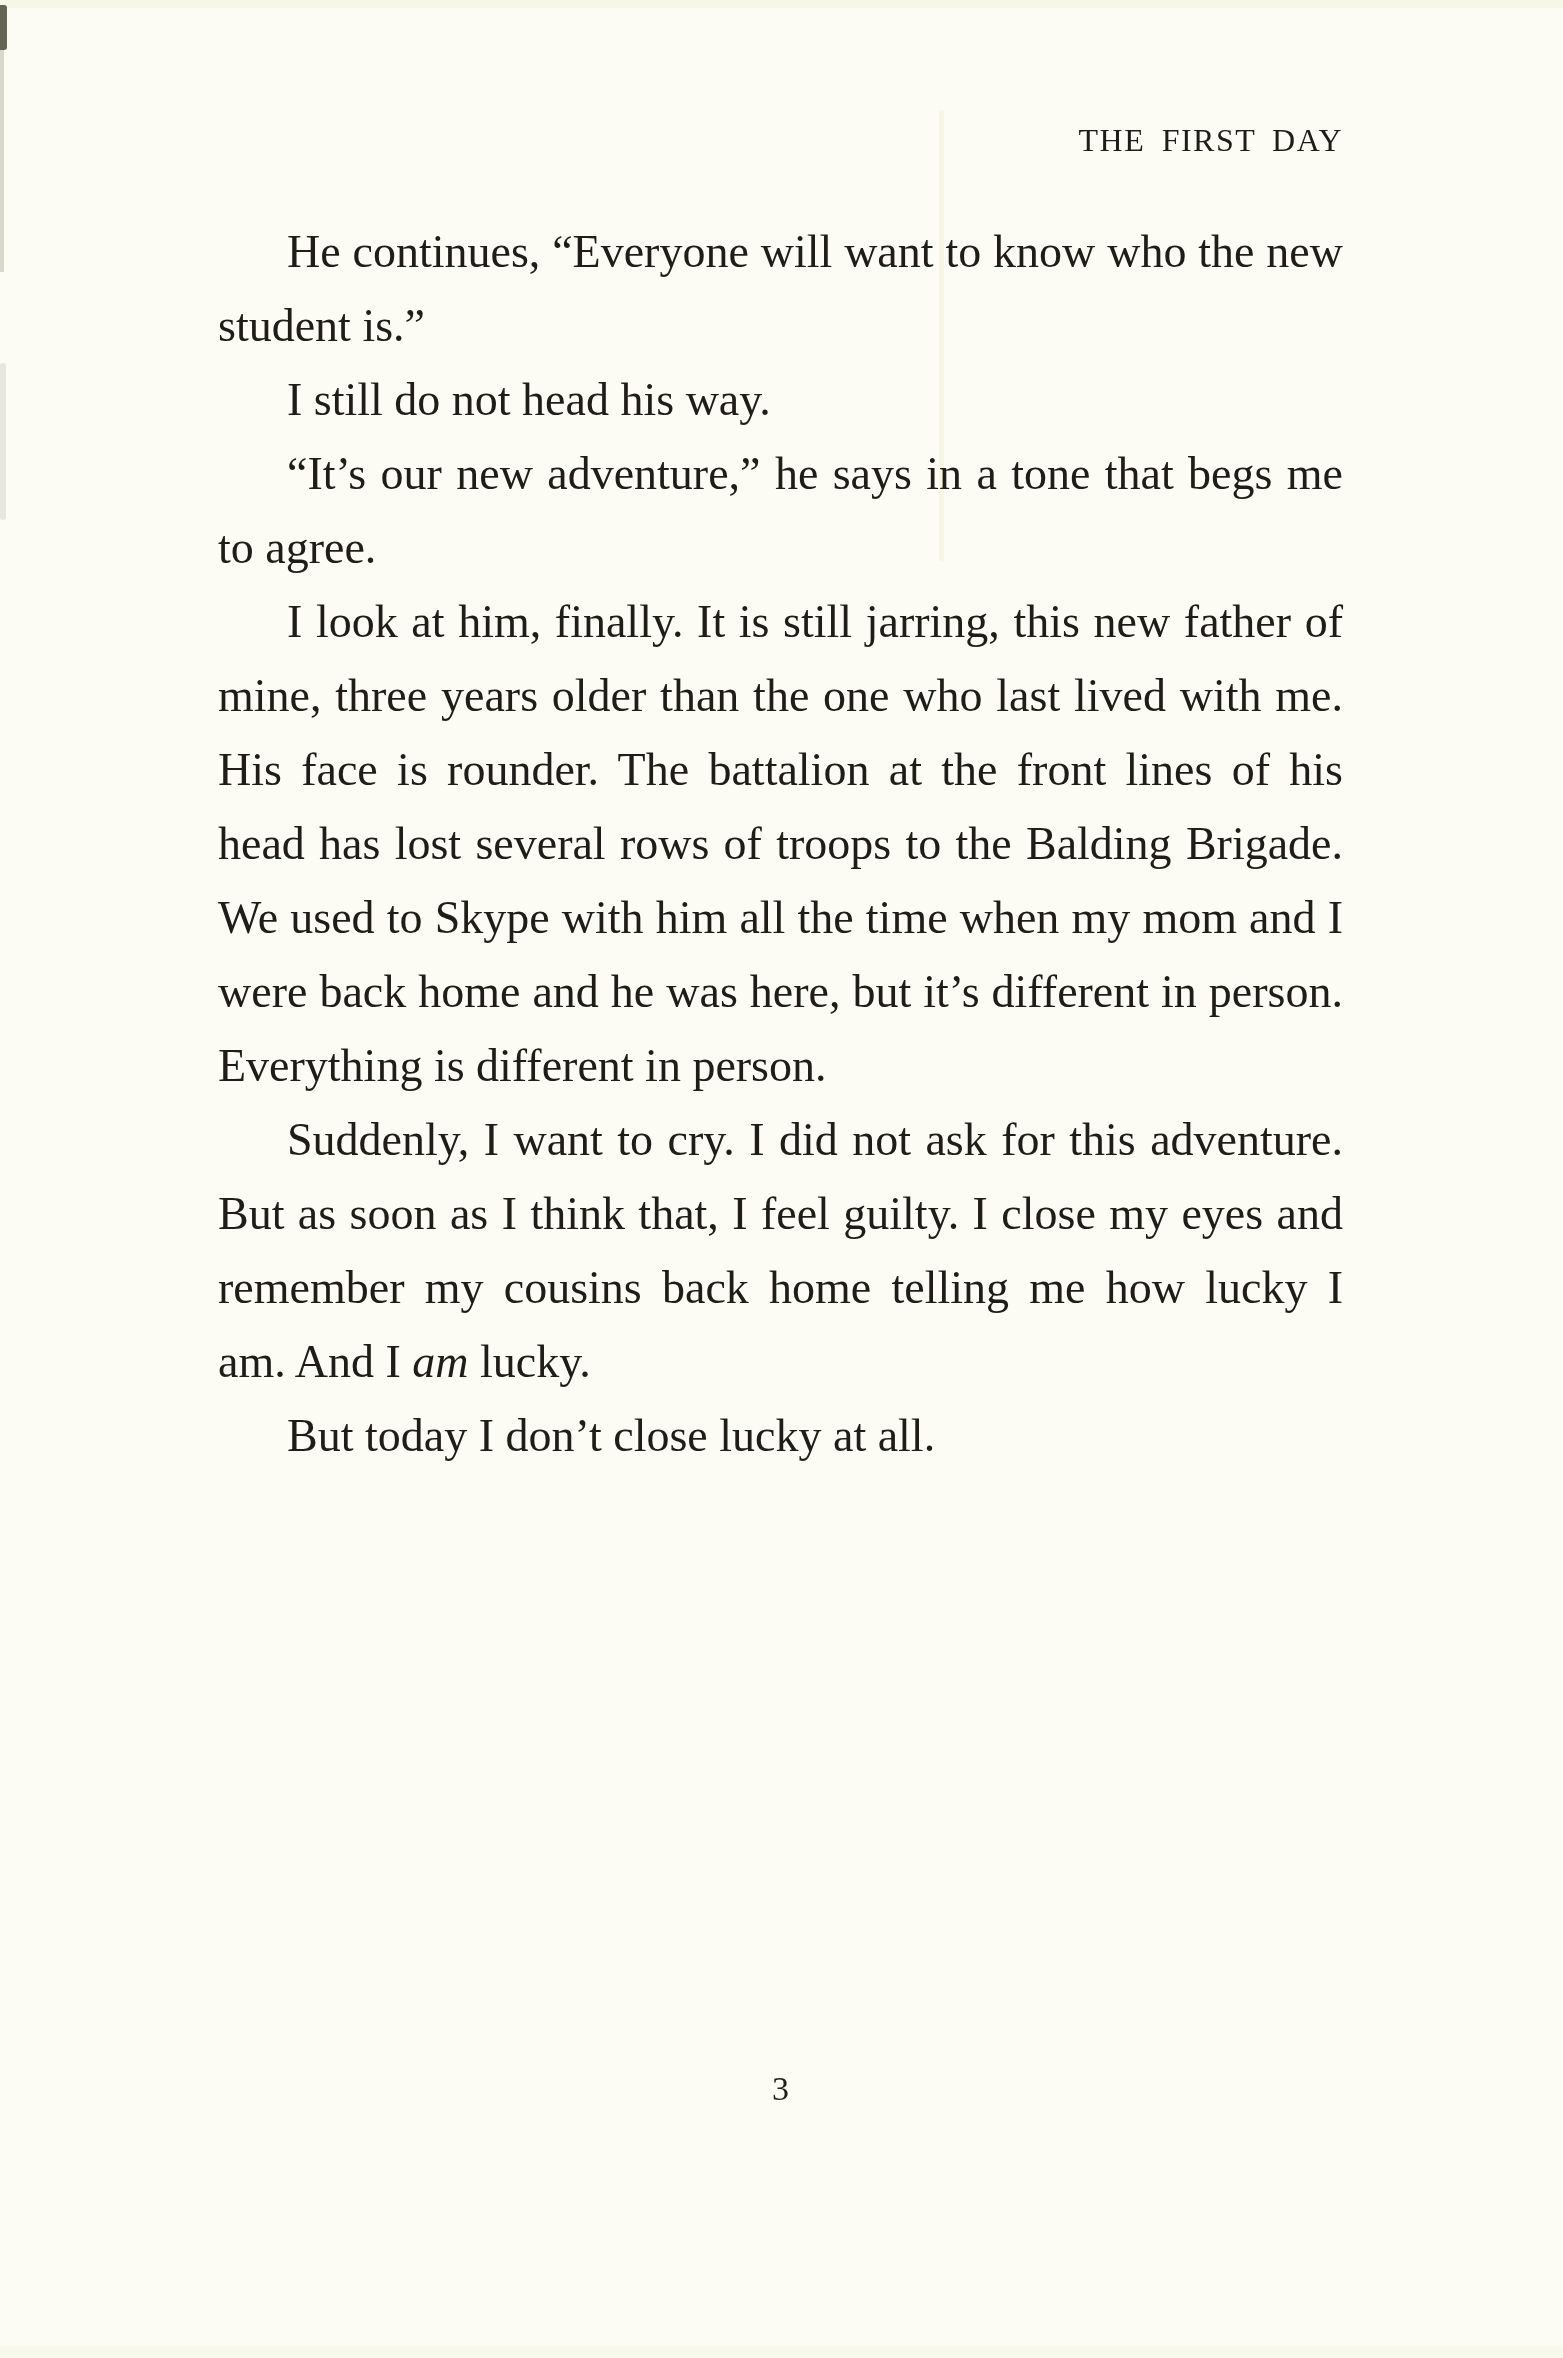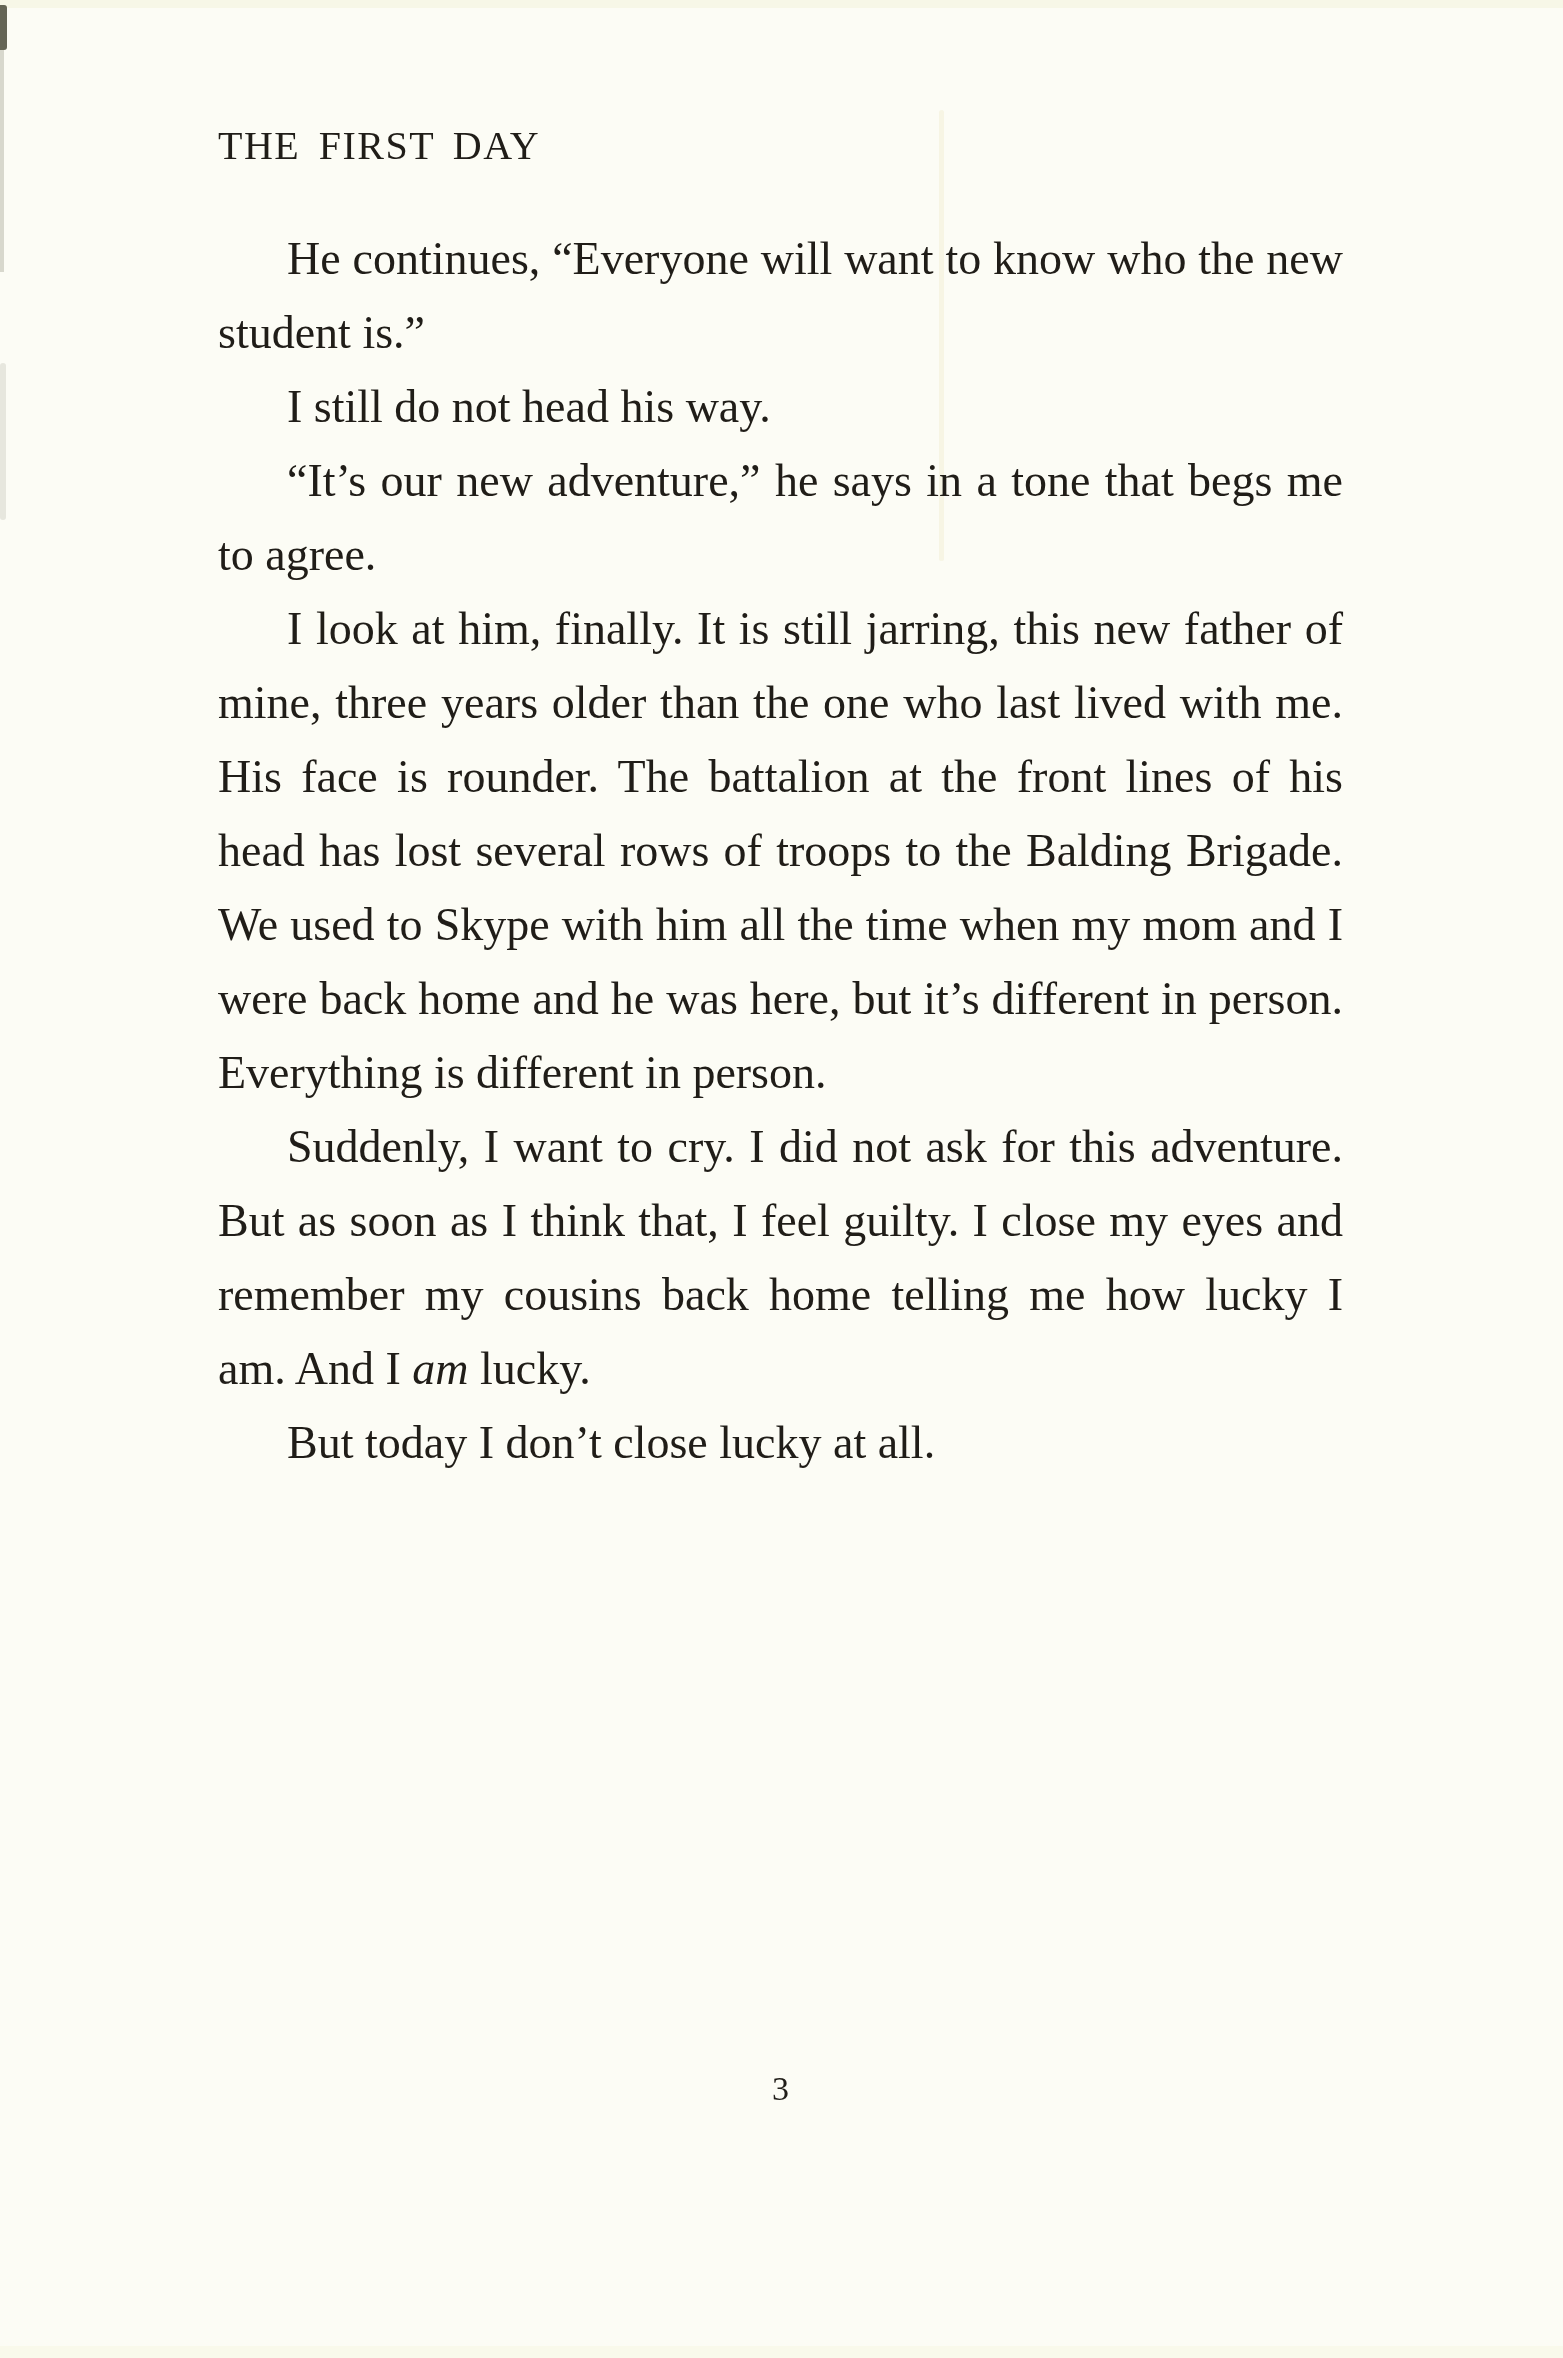--- a/index.html
+++ b/index.html
@@ -42,29 +42,29 @@
   
   .artifact-crease {
     position: absolute; left: 939px; top: 110px; width: 4.9px; height: 451px;
     background: #f3efd6; opacity: 0.55; border-radius: 2.9px;
   }
   .running-head {
     position: absolute;
     top: 122px;
     left: 218px;
     width: 1125px;
-    text-align: left;
-    font-size: 40px;
+    text-align: right;
+    font-size: 32px;
     letter-spacing: 1.5px;
     word-spacing: 6.9px;
     white-space: nowrap;
   }
   .body-text {
     position: absolute;
-    top: 222px;
+    top: 215px;
     left: 218px;
     width: 1125px;
     font-size: 46px;
     line-height: 74px;
     text-align: justify;
   }
   .para {
     margin: 0;
     text-indent: 69px;
   }

